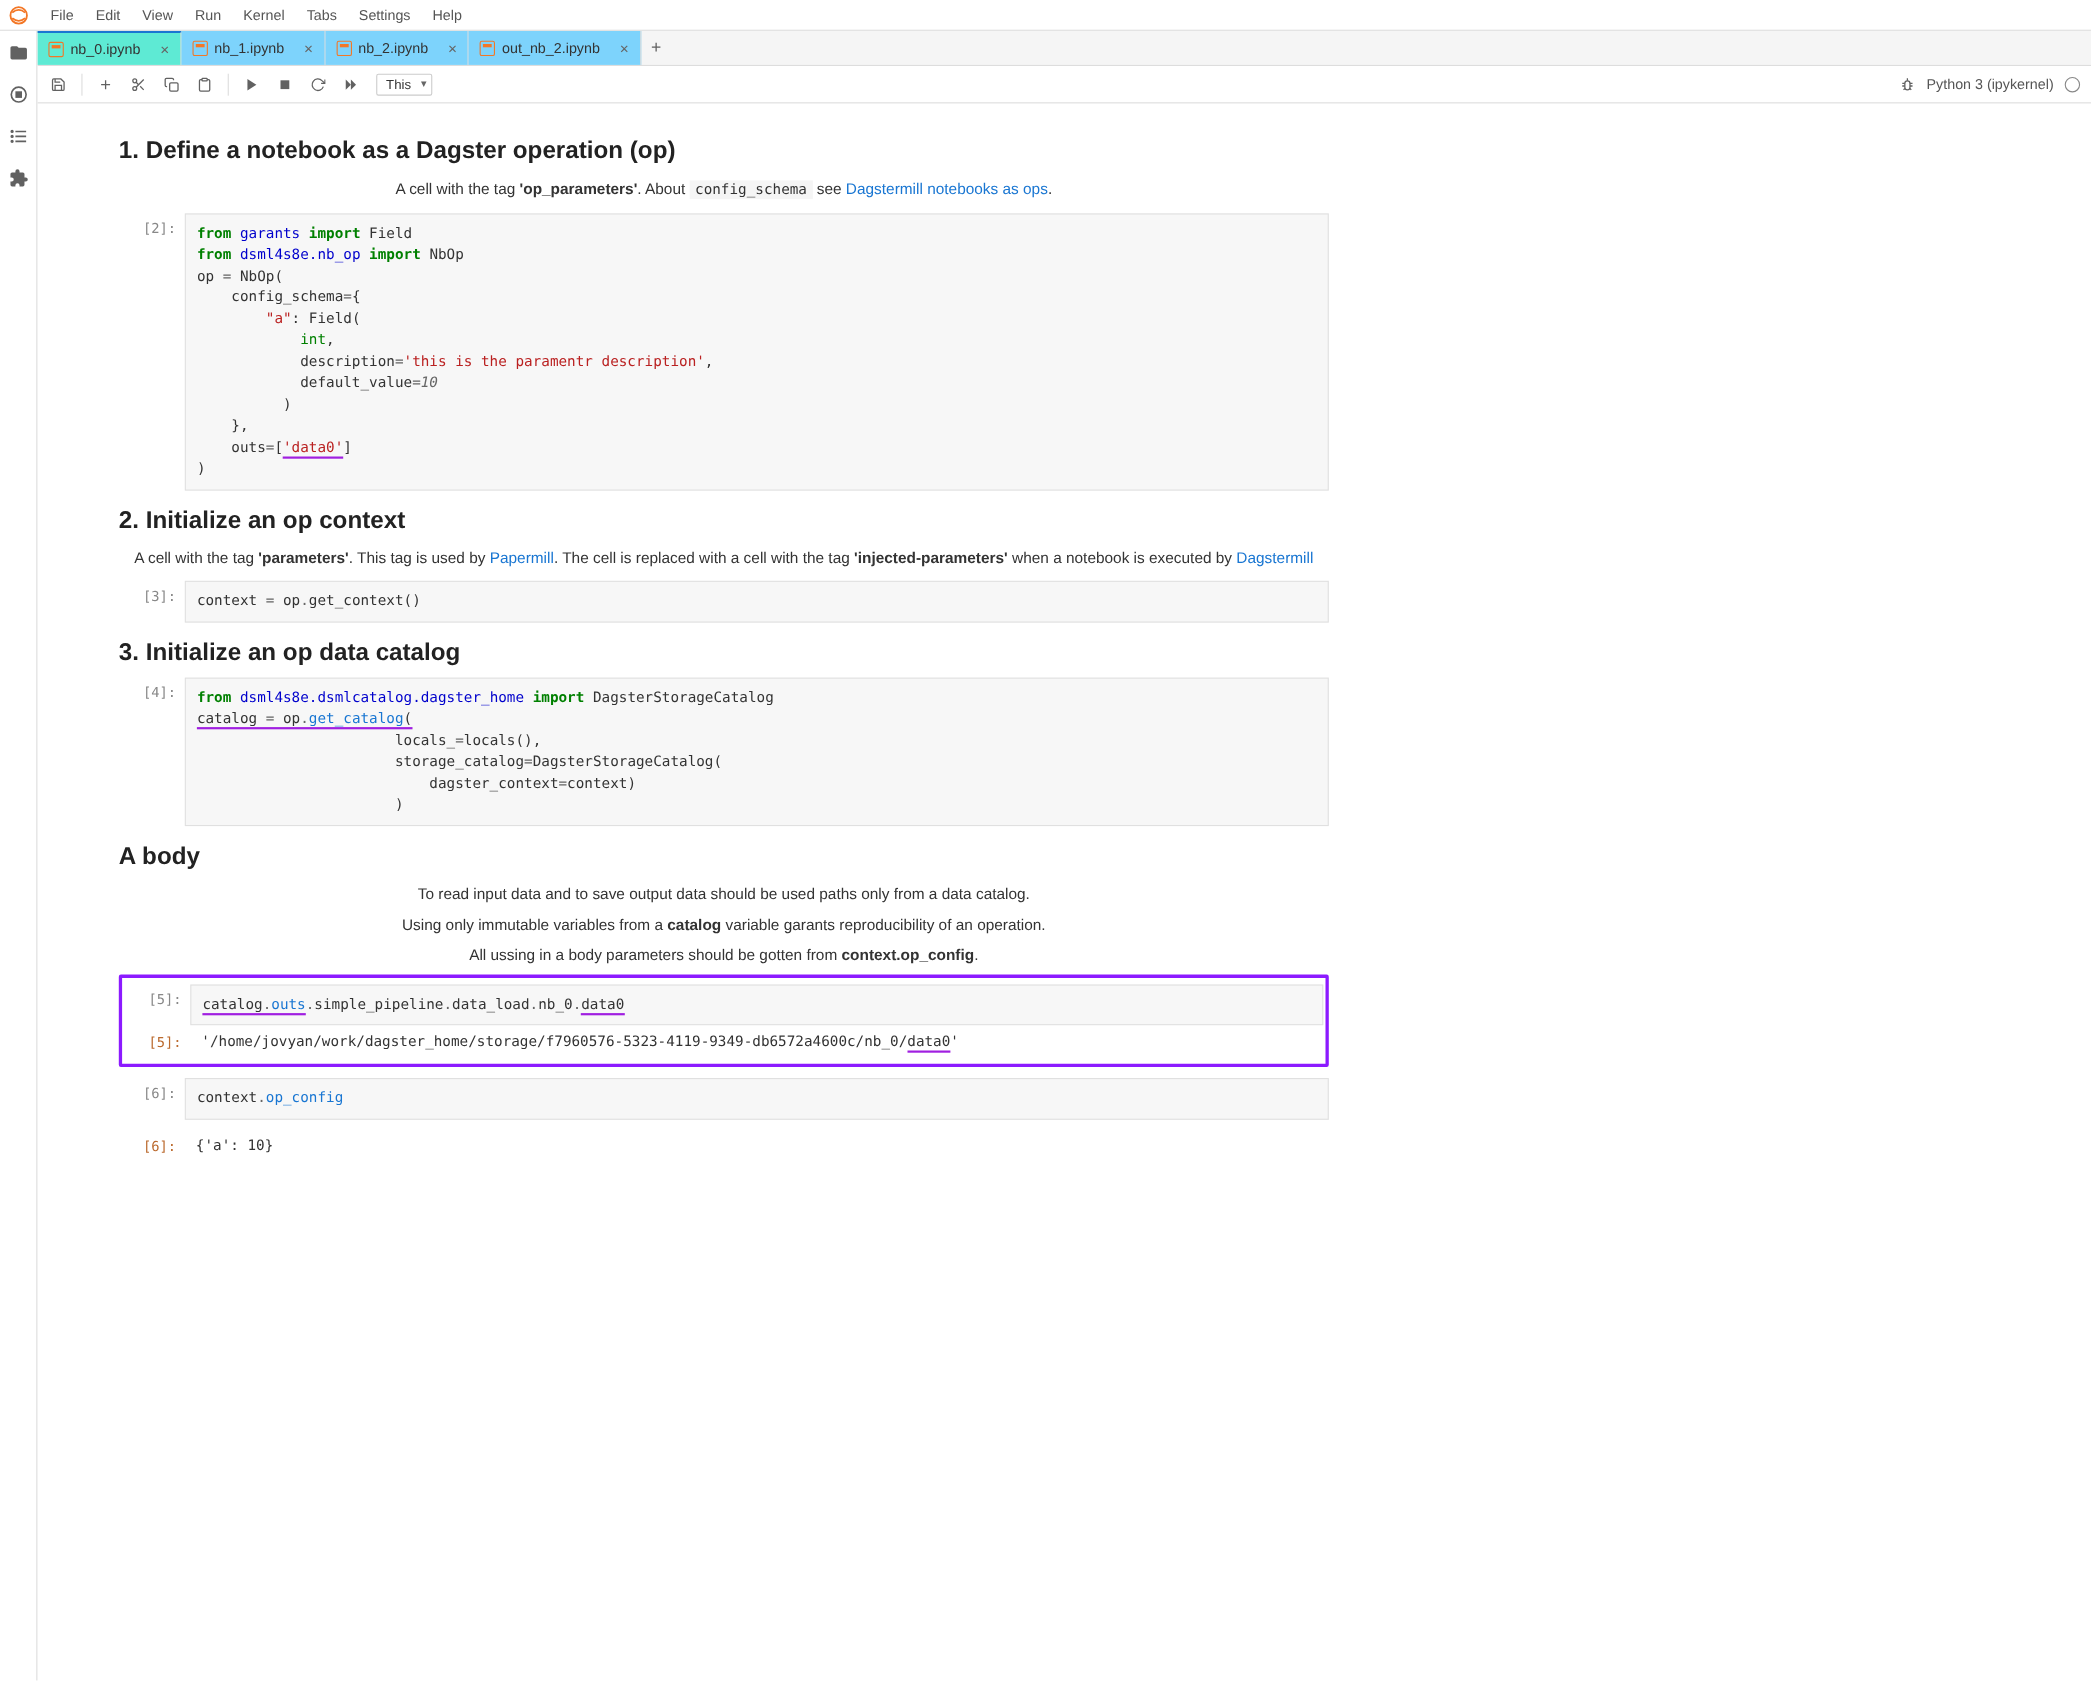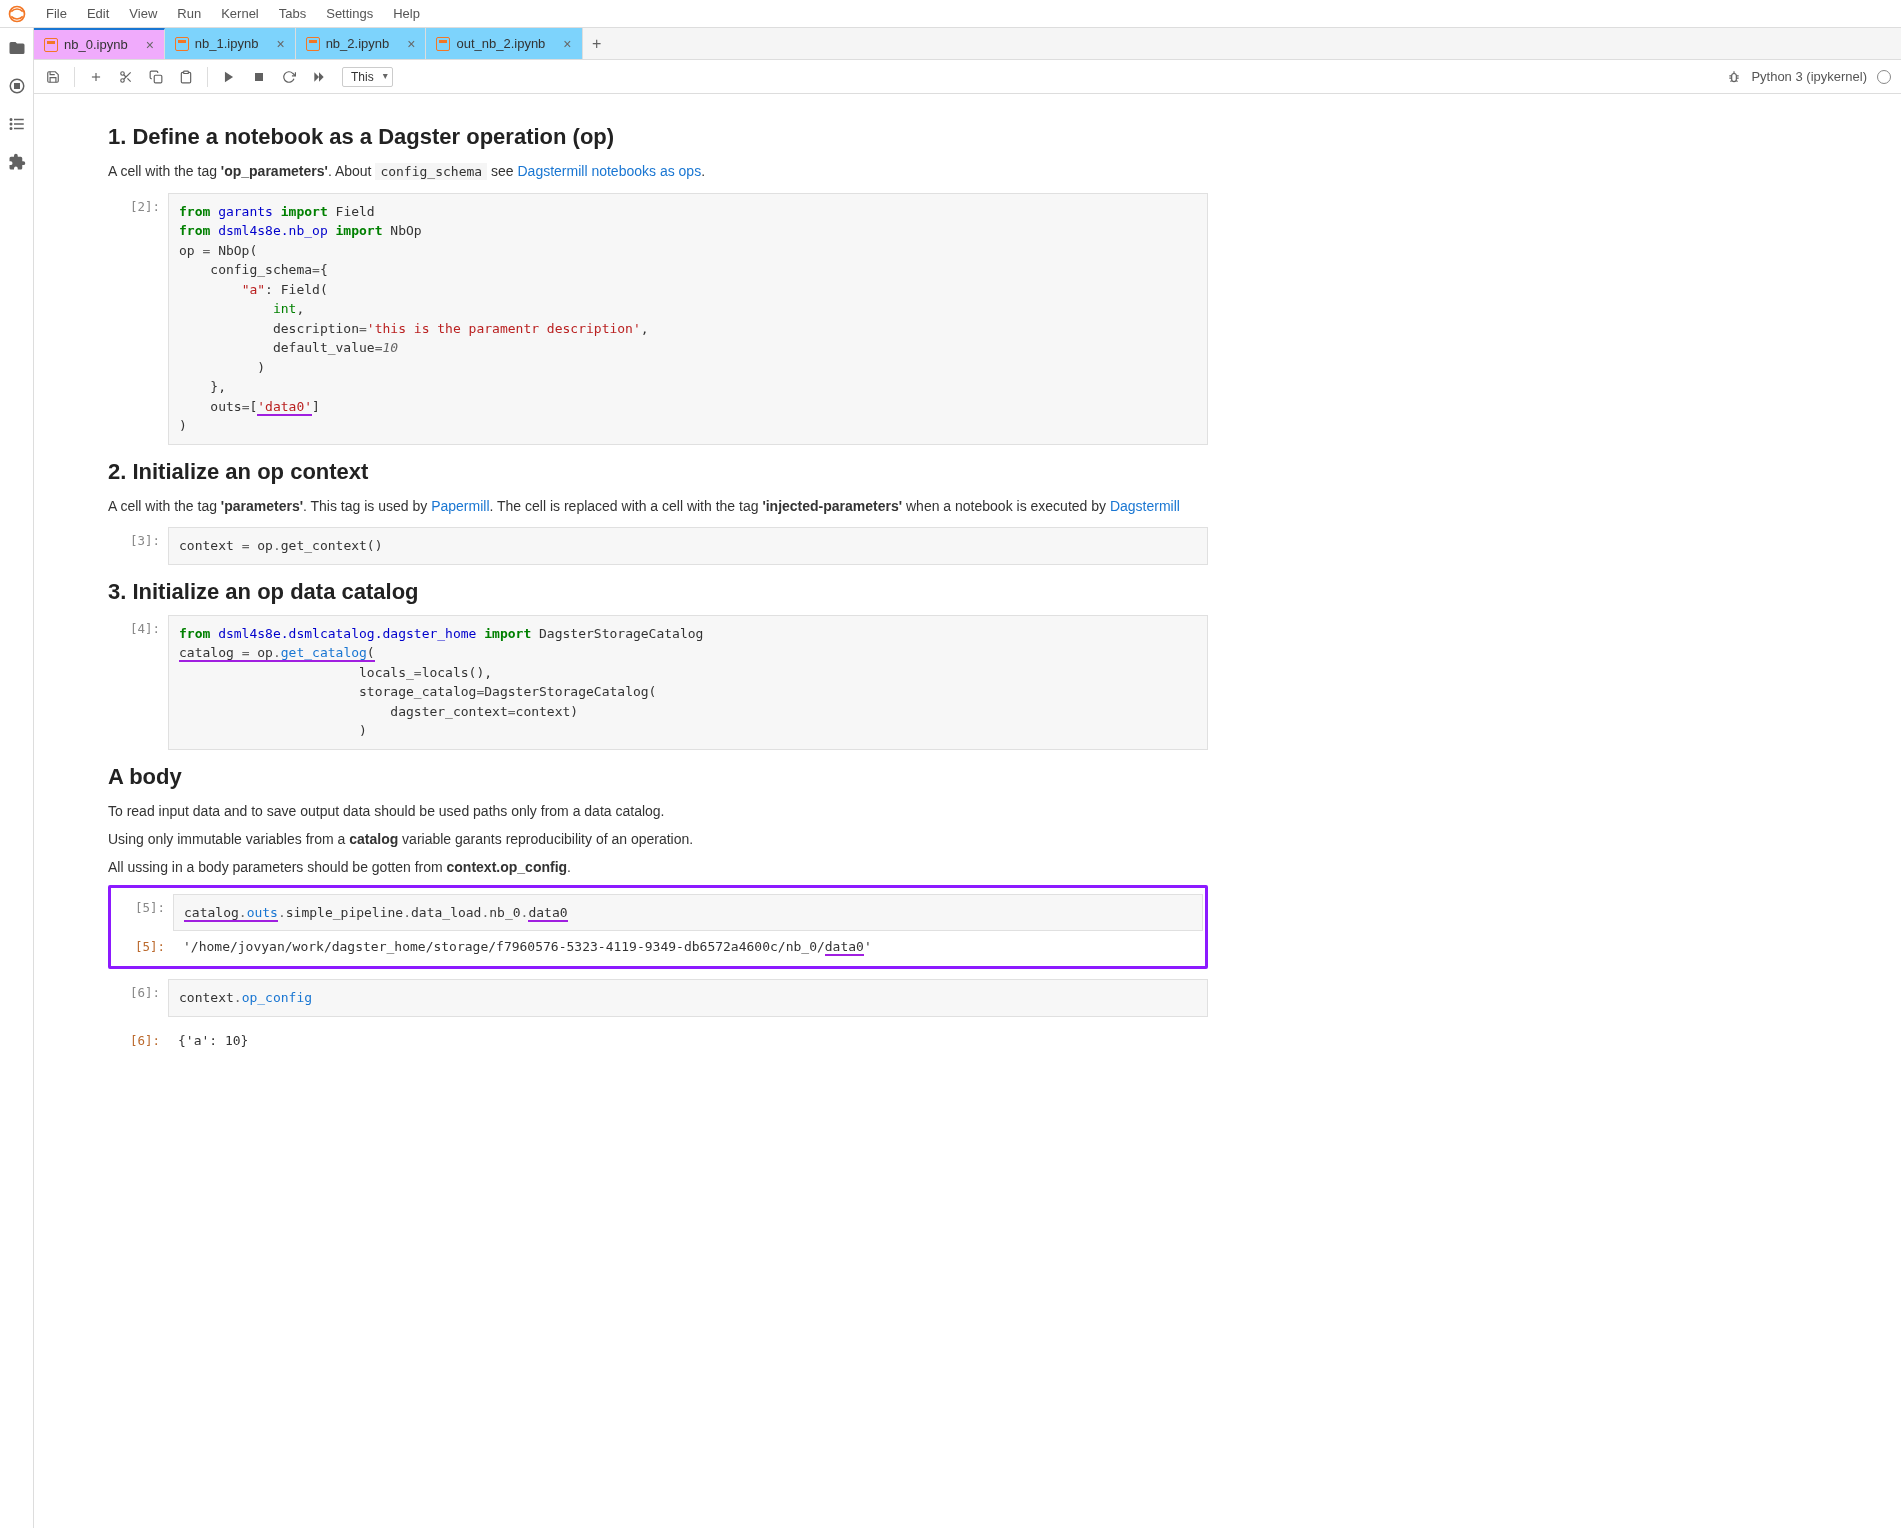--- a/index.html
+++ b/index.html
@@ -7,37 +7,37 @@
 .app { display: flex; flex-direction: column; height: 100vh; border-radius: 24px; }
 .menubar { display: flex; align-items: center; height: 28px; border-bottom: 1px solid #ddd; padding: 0 4px; }
 .menubar .logo { width: 26px; height: 26px; display:flex; align-items:center; justify-content:center; margin-right:6px;}
 .menubar .menu-item { padding: 4px 10px; cursor: pointer; font-size: 13px; color:#555;}
 .main { display: flex; flex: 1; overflow: hidden; }
 .sidebar { width: 34px; background: #fff; border-right: 1px solid #ddd; display:flex; flex-direction:column; align-items:center; padding-top:10px; gap:18px;}
 .sidebar .side-icon { width:20px; height:20px; color:#616161; cursor:pointer; display:flex; align-items:center; justify-content:center;}
 .content { flex:1; display:flex; flex-direction:column; overflow:hidden;}
 .tabbar { display:flex; align-items:center; height:32px; background:#f5f5f5; border-bottom:1px solid #ddd;}
 .tab { display:flex; align-items:center; padding:0 10px; height:100%; border-right:1px solid #ddd; background:#7dd3fc; cursor:pointer; gap:6px; font-size:13px;}
-.tab.active { background:#f0abfc; border-top:2px solid #1976d2;}
+.tab.active { background:#5eead4; border-top:2px solid #1976d2;}
 .tab .nb-icon { width:14px;height:14px; border:1.5px solid #f37726; border-radius:2px; position:relative;}
 .tab .nb-icon::after{content:""; position:absolute; left:2px; right:2px; top:2px; height:3px; background:#f37726;}
 .tab .close { margin-left:12px; color:#666; font-size:14px; line-height:1;}
 .tab-add { width:28px; display:flex; align-items:center; justify-content:center; color:#616161; cursor:pointer; font-size:16px;}
 .toolbar { display:flex; align-items:center; height:34px; border-bottom:1px solid #ddd; padding:0 6px; gap:4px;}
 .toolbar .tool-btn { width:26px; height:26px; display:flex; align-items:center; justify-content:center; color:#616161; cursor:pointer; border-radius:2px;}
 .toolbar .sep { width:1px; height:20px; background:#ddd; margin:0 4px;}
 .toolbar .cell-type { border:1px solid #ccc; border-radius:2px; padding:2px 18px 2px 8px; font-size:12px; margin-left:6px; position:relative; cursor:pointer;}
 .toolbar .cell-type::after{content:"▾"; position:absolute; right:4px; font-size:10px; color:#666;}
 .toolbar .spacer{flex:1;}
 .toolbar .kernel-name{font-size:13px; color:#555; margin-right:6px;}
 .toolbar .kernel-indicator{width:14px;height:14px; border:1px solid #888; border-radius:50%; margin-right:4px;}
 .notebook { flex:1; overflow-y:auto; padding: 16px 10px 40px 10px;}
 .nb-inner { margin-left: 64px; max-width: 1100px;}
 .md h2 { font-size: 22px; font-weight:600; margin: 14px 0 10px; color:#222;}
-.md p { font-size:14px; line-height:1.6; margin:6px 0; color:#333;}
+.md p { font-size:14px; line-height:1.6; margin:6px 0; color:#333;text-align:center;}
 .md b{font-weight:600;}
 .md code.inline { background:#f5f5f5; padding:1px 5px; font-family: ui-monospace,SFMono-Regular,Menlo,Consolas,monospace; font-size:13px;}
 .md a{color:#1976d2; text-decoration:none;}
 .cell { display:flex; margin:10px 0;}
 .prompt { width:60px; text-align:right; padding:6px 8px 0 0; font-family: ui-monospace,SFMono-Regular,Menlo,Consolas,monospace; font-size:12.5px; color:#888; flex-shrink:0;}
 .prompt.out{color:#bb6a2e;}
 .cell-body{flex:1;}
 .code-input { background:#f7f7f7; border:1px solid #e0e0e0; padding:8px 10px; font-family: ui-monospace,SFMono-Regular,Menlo,Consolas,monospace; font-size:13px; line-height:1.5; white-space:pre; overflow-x:auto;}
 .output-text { padding:6px 10px; font-family: ui-monospace,SFMono-Regular,Menlo,Consolas,monospace; font-size:13px;}
 .highlighted-cell { border:3px solid #8c1aff; border-radius:2px; padding:4px 2px;}

